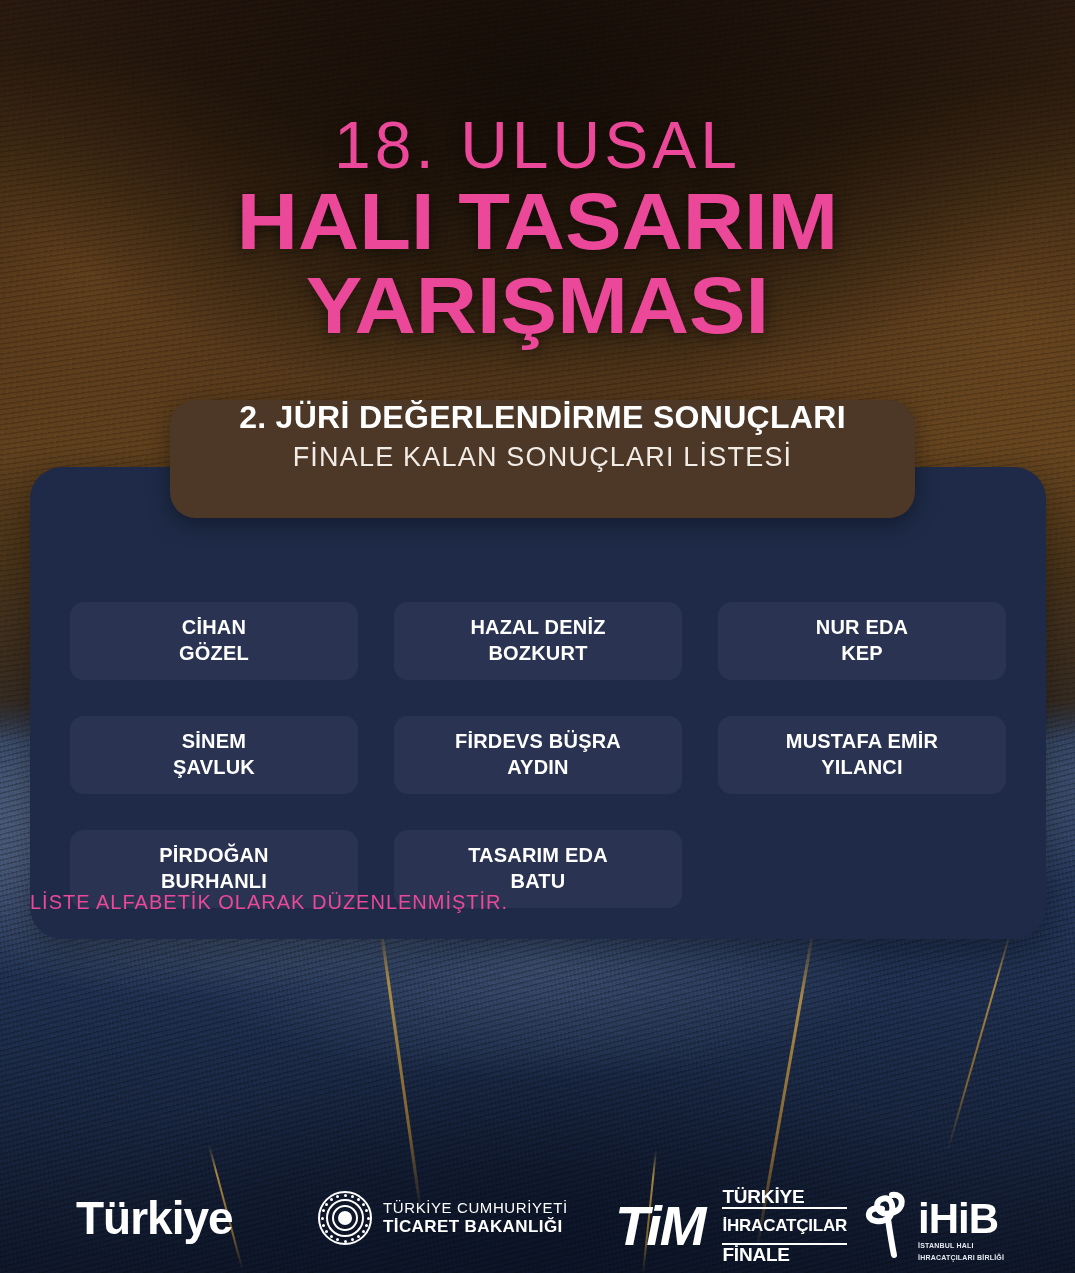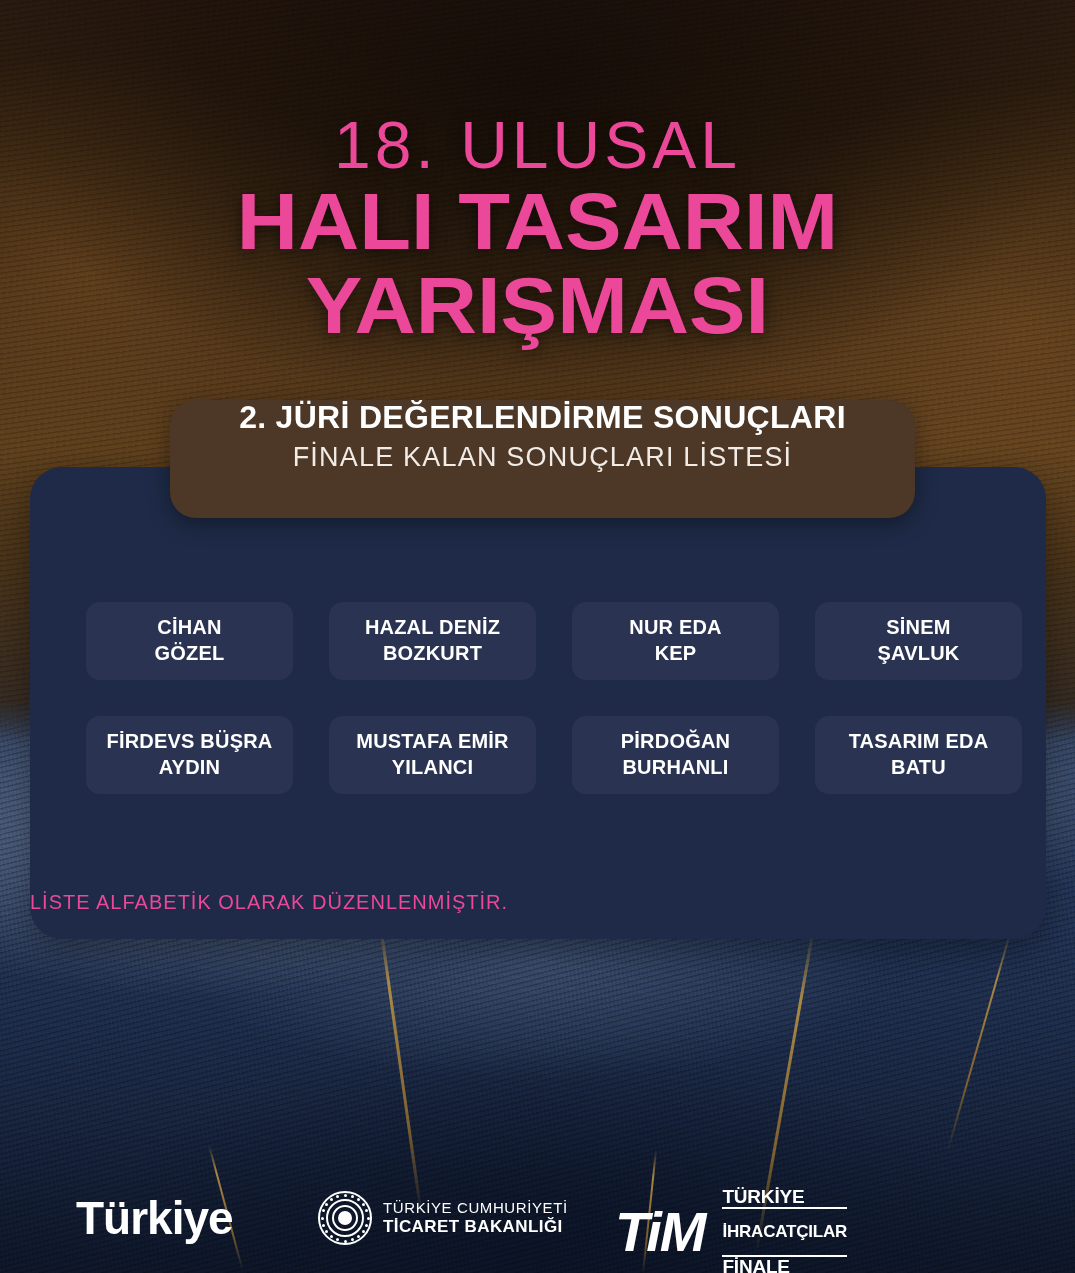--- a/index.html
+++ b/index.html
@@ -154,24 +154,24 @@
     left:30px; top:467px;
     width:1016px; height:472px;
     background:#1e2a47;
     border-radius:32px;
     z-index:2;
     box-shadow:0 10px 34px rgba(0,0,0,0.35);
   }
 
   .name-grid {
     position:absolute;
-    left:56px; top:135px;
+    left:40px; top:135px;
     width:936px;
     display:grid;
-    grid-template-columns:repeat(4, 1fr);
+    grid-template-columns:repeat(3, 1fr);
     column-gap:25px;
     row-gap:20px;
     gap:36px;
   }
   .name-card {
     background:#2a3452;
     border-radius:14px;
     height:78px;
     display:flex;
     align-items:center;
@@ -228,21 +228,21 @@
   .tc-emblem i.r3 { inset:18px; background:#fff; border:none; }
   .tc-emblem i.dot { inset:auto; width:3px; height:3px; background:#fff; border:none; }
   .tc-text { line-height:1.12; }
   .tc-text .l1 { font-size:15px; font-weight:400; letter-spacing:.6px; color:#fff; }
   .tc-text .l2 { font-size:17px; font-weight:700; letter-spacing:.4px; color:#fff; }
 
   .logo-tim { position:absolute; left:615px; top:2px; display:flex; align-items:center; gap:18px; }
   .tim-mark { font-size:56px; font-weight:700; font-style:italic; letter-spacing:-2px; color:#fff; line-height:1; }
   .tim-text { line-height:1.05; color:#fff; text-align:left; }
   .tim-text div { font-size:19px; font-weight:700; letter-spacing:-.2px; }
-  .tim-text .mid { border-top:2px solid #fff; border-bottom:2px solid #fff; font-size:17px; padding:14px 0; }
+  .tim-text .mid { border-top:2px solid #fff; border-bottom:2px solid #fff; font-size:17px; padding:8px 0; }
 
   .logo-ihib { position:absolute; left:862px; top:0px; display:flex; align-items:flex-start; gap:4px; }
   .ihib-mark { width:52px; height:74px; position:relative; flex:0 0 auto; }
   .ihib-text { padding-top:14px; }
   .ihib-text .big { font-size:42px; font-weight:700; letter-spacing:-1px; color:#fff; line-height:.95; }
   .ihib-text .small { font-size:7px; font-weight:700; letter-spacing:.2px; color:#e6eaf2; line-height:1.25; margin-top:3px; }
 </style>
 </head>
 <body>
 
@@ -346,16 +346,32 @@
 
     <div class="logo-tim">
       <div class="tim-mark">TiM</div>
       <div class="tim-text">
         <div>TÜRKİYE</div>
         <div class="mid">İHRACATÇILAR</div>
         <div>FİNALE</div>
       </div>
     </div>
 
+    <div class="logo-ihib">
+      <div class="ihib-mark">
+        <svg viewBox="0 0 52 74" width="52" height="74" aria-hidden="true">
+          <g fill="none" stroke="#ffffff" stroke-width="6" stroke-linecap="round">
+            <path d="M30 10 C 42 8, 44 24, 30 28 C 16 32, 10 18, 20 14 C 30 10, 34 24, 26 34"></path>
+            <path d="M20 24 C 6 20, 2 34, 14 36 C 24 38, 28 30, 26 34"></path>
+            <path d="M26 34 C 28 48, 30 60, 32 70"></path>
+          </g>
+        </svg>
+      </div>
+      <div class="ihib-text">
+        <div class="big">iHiB</div>
+        <div class="small">İSTANBUL HALI</div>
+        <div class="small">İHRACATÇILARI BİRLİĞİ</div>
+      </div>
+    </div>
 
   </div>
 
 </div>
 
 </body></html>

